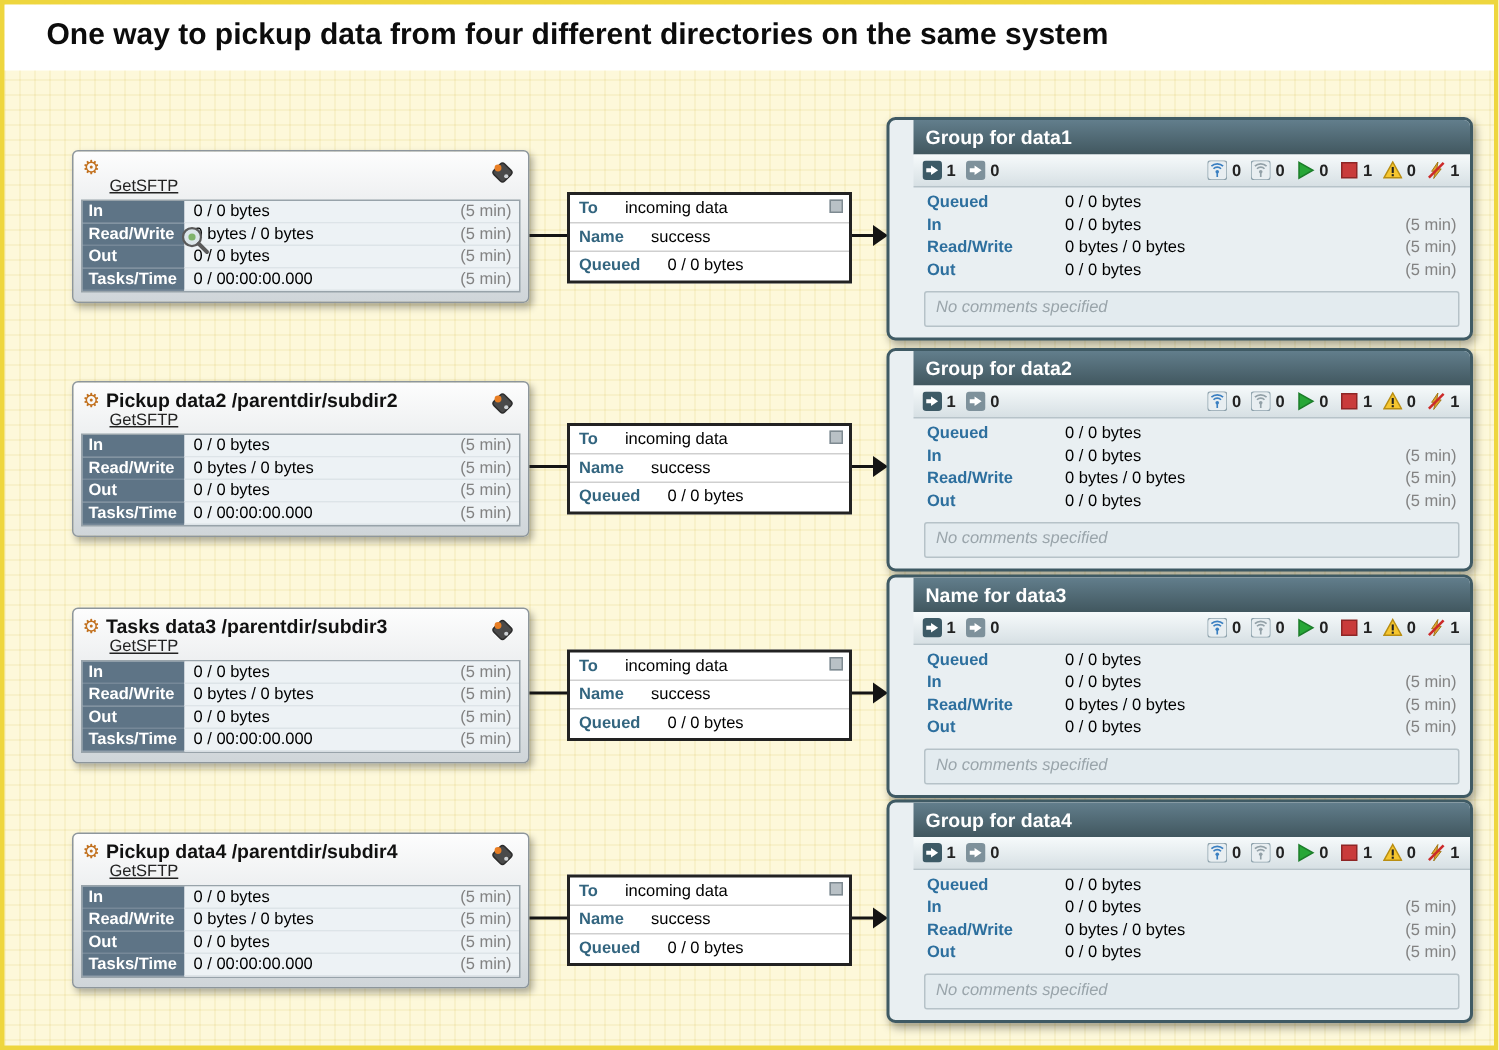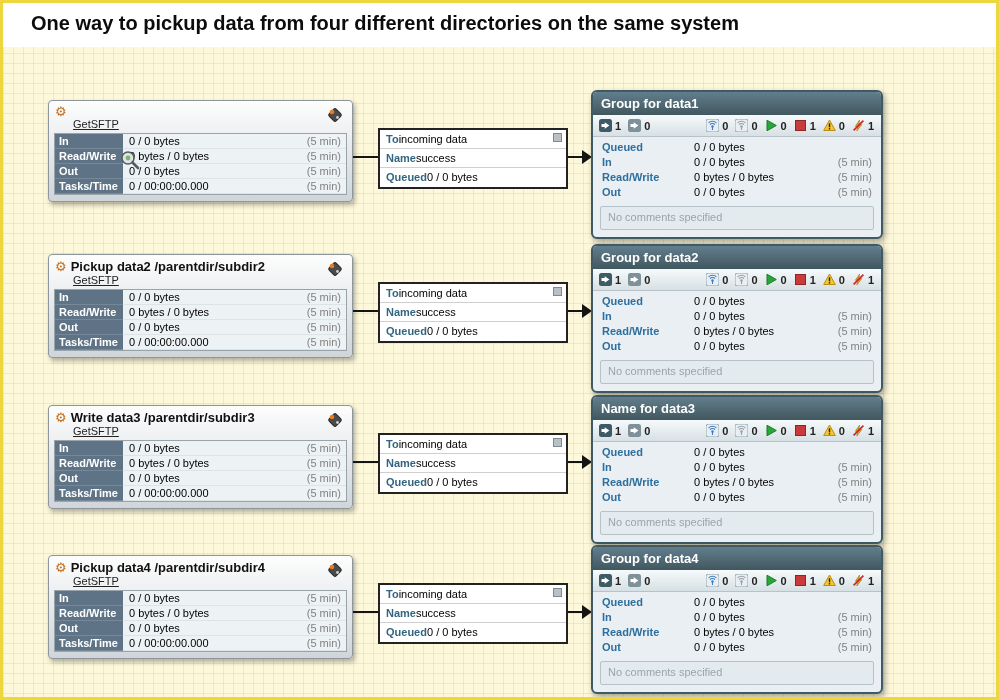--- a/index.html
+++ b/index.html
@@ -36,51 +36,51 @@
   .proc-badge { position:absolute; right:8px; top:5px; width:18px; height:18px; }
   .proc-sub { font-size:11px; color:#222; margin:0 0 3px 24px;text-decoration:underline; }
   .proc-stats { margin:0 5px 6px 5px; border:1px solid #98a3aa; }
   .pstat-row { display:flex; height:15px; line-height:15px; font-size:11px; }
   .pstat-label { width:68px; background:#5e7486; color:#fff; font-weight:bold; padding-left:4px; border-bottom:1px solid rgba(255,255,255,.15); }
   .pstat-value { flex:1; background:#edf2f5; color:#000; padding-left:6px; border-bottom:1px solid #dde4e8; white-space:nowrap; overflow:hidden; }
   .pstat-window { width:52px; background:#edf2f5; color:#828282; text-align:right; padding-right:5px; border-bottom:1px solid #dde4e8; }
 
   
   .connection { position:absolute; left:375px; top:50px; width:190px; background:#ffffff; border:2px solid #222; }
-  .conn-row { display:flex; gap:0; padding:2px 6px; height:19px; line-height:15px; font-size:11px; border-bottom:1px solid #cfcfcf; }
+  .conn-row { display:flex; gap:18px; padding:2px 6px; height:19px; line-height:15px; font-size:11px; border-bottom:1px solid #cfcfcf; }
   .conn-row:last-child { border-bottom:none; }
   .conn-label { color:#33657f; font-weight:bold; }
   .conn-value { color:#000; }
   .conn-expand { position:absolute; top:3px; right:4px; width:9px; height:9px; background:#b9c1c6; border:1px solid #7e8a91; }
 
   
   .group {
-    position:absolute; left:588px; top:12px; width:292px; min-height:149px;
+    position:absolute; left:588px; top:0; width:391px; min-height:149px;
     border:2px solid #3f5a64; border-radius:6px; background:#e9eff2;
-    box-shadow: 2px 3px 6px rgba(0,0,0,.35); overflow:hidden;
+    box-shadow: 2px 3px 6px rgba(0,0,0,.35); overflow:hidden;padding-left:16px;
   }
   .group-header { background:linear-gradient(#627e8c,#41575f); color:#fff; font-weight:bold; font-size:13px; padding:4px 8px; }
   .group-iconbar {
     display:flex; align-items:center; padding:2px 6px; height:22px;
     background:linear-gradient(#f6fafb,#d7e0e4); border-bottom:1px solid #b7c3c9;
     font-size:11px; font-weight:bold; color:#222;
   }
   .iconbar-left, .iconbar-right { display:flex; align-items:center; }
   .iconbar-right { margin-left:auto; }
   .icnt { margin:0 7px 0 3px; }
   .icnt:last-child { margin-right:1px; }
   .ic { width:13px; height:13px; display:inline-block; }
   .group-stats { padding:3px 0 1px 0; font-size:11px; }
   .gstat-row { display:flex; height:15px; line-height:15px; padding:0 9px; }
   .gstat-label { width:92px; color:#2d6f9e; font-weight:bold; }
   .gstat-value { flex:1; color:#000; }
   .gstat-window { color:#838383; }
   .group-comments {
     margin:5px 7px 7px 7px; border:1px solid #b6c2c8; background:#e3ebef;
-    color:#9aa5ab; font-size:11px; padding:4px 7px; height:24px; border-radius:2px;
+    color:#9aa5ab; font-style:italic; font-size:11px; padding:4px 7px; height:24px; border-radius:2px;
   }
 
   
   .line { position:absolute; height:2px; background:#141414; top:78px; }
   .line-a { left:350px; width:26px; }
   .line-b { left:565px; width:16px; }
   .arrowhead {
     position:absolute; left:579px; top:72px; width:0; height:0;
     border-left:10px solid #141414; border-top:7px solid transparent; border-bottom:7px solid transparent;
   }
@@ -404,21 +404,21 @@
       <div class="group-comments">No comments specified</div>
     </div>
 
   </div>
 
   <div class="flow-row">
 
     <div class="processor">
       <div class="proc-header">
         <span class="gear">⚙</span>
-        <span class="proc-title">Write data3 /parentdir/subdir3</span>
+        <span class="proc-title">Tasks data3 /parentdir/subdir3</span>
         <span class="proc-badge">
           <svg width="18" height="18" viewBox="0 0 18 18">
             <rect x="4" y="4" width="10" height="10" rx="2" transform="rotate(45 9 9)" fill="#4a4a4a" stroke="#2c2c2c"></rect>
             <circle cx="6" cy="6" r="2.3" fill="#e87e24"></circle>
             <circle cx="11.5" cy="11.5" r="1.4" fill="#cfd3d6"></circle>
           </svg>
         </span>
       </div>
       <div class="proc-sub">GetSFTP</div>
       <div class="proc-stats">

